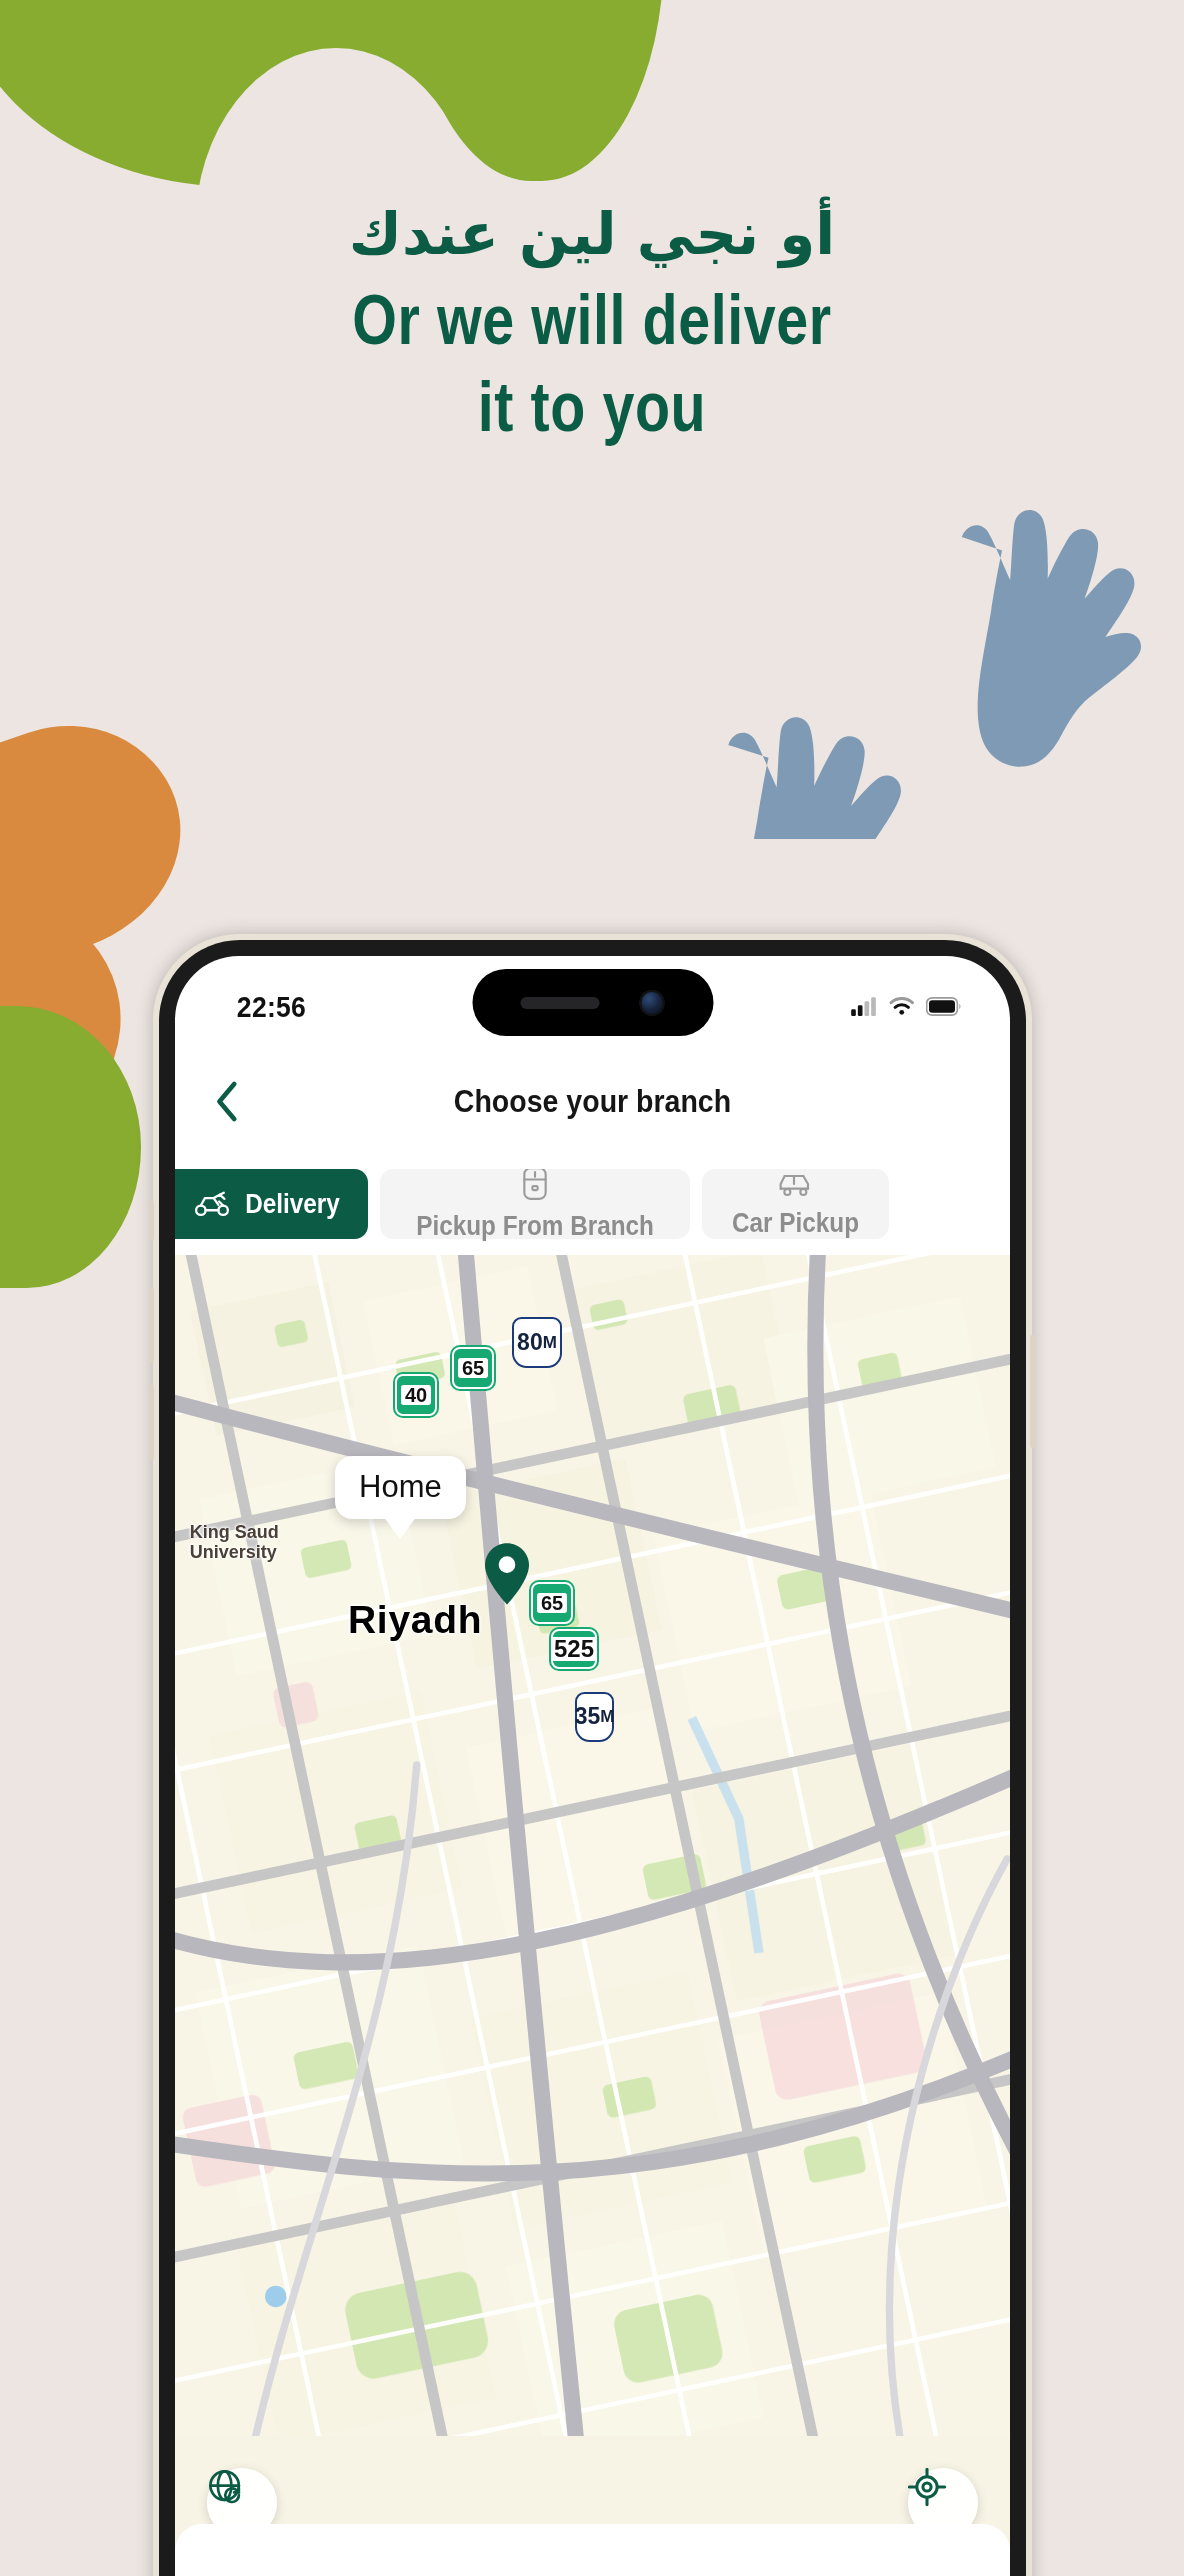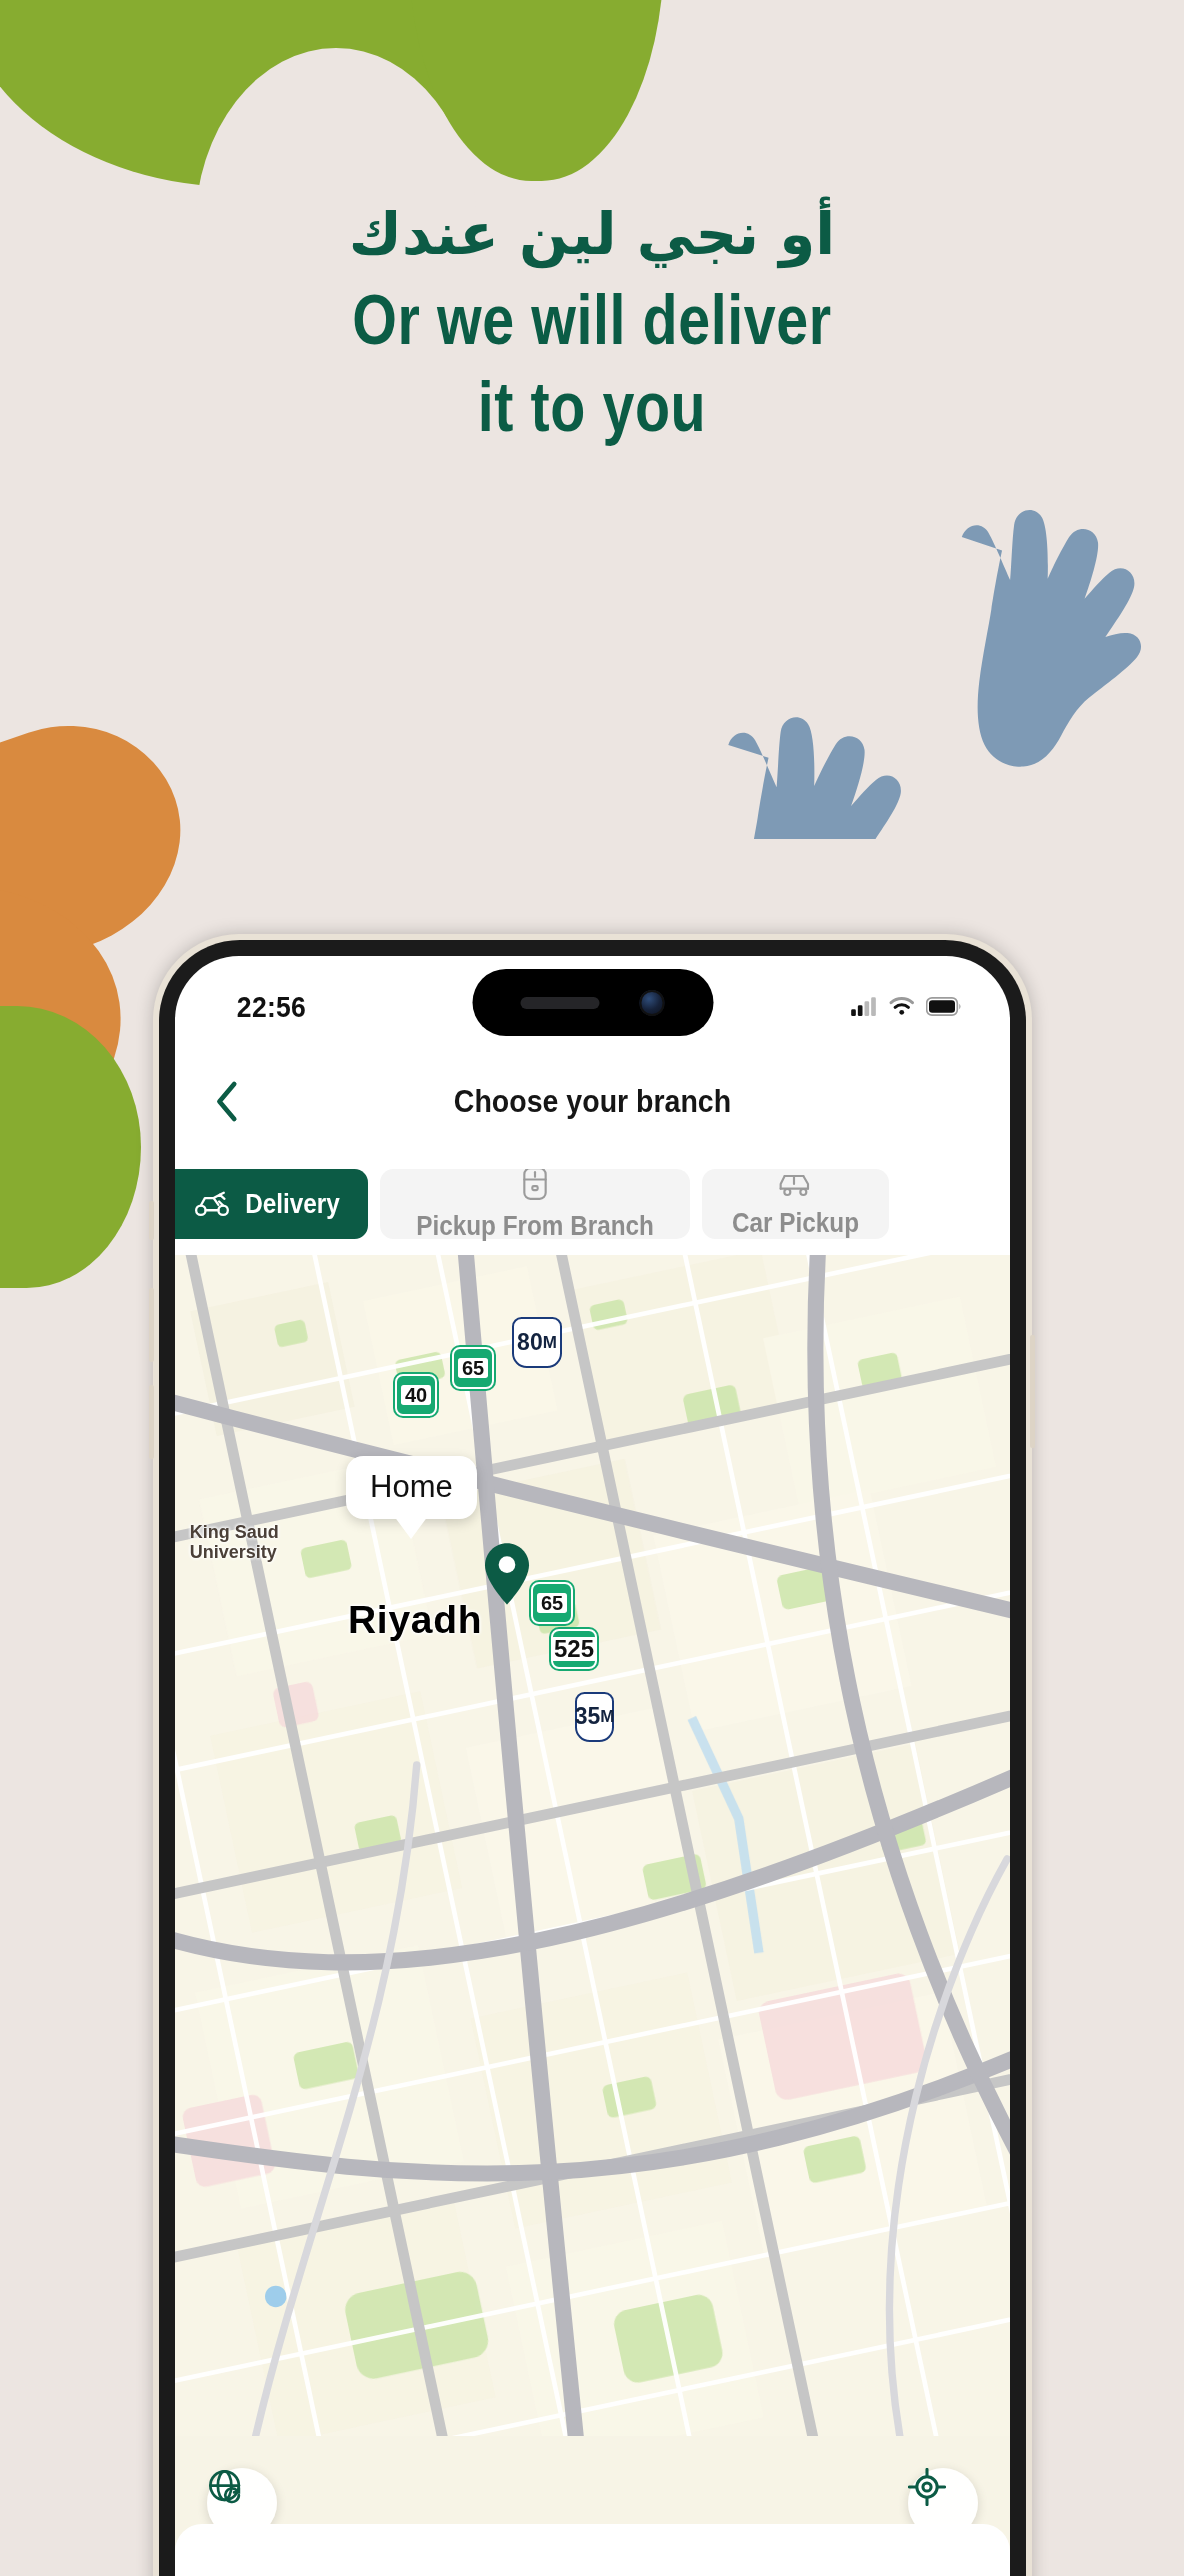--- a/index.html
+++ b/index.html
@@ -594,21 +594,21 @@
 
         <div class="shield shield-sa" style="left:376px; top:374px; width:46px; height:40px; font-size:24px;">
           <span class="inner">525</span>
         </div>
 
         <div class="shield shield-m" style="left:400px; top:437px; width:39px; height:50px; font-size:23px;">
           <span>35</span>
           <span style="font-size:17px">M</span>
         </div>
 
-        <div class="callout" style="left:171px; top:201px;">Home</div>
+        <div class="callout" style="left:160px; top:201px;">Home</div>
         <div class="pin" style="left:307px; top:287px;">
           <svg width="50" height="64" viewBox="0 0 74 96">
             <path d="M37 2C18.8 2 4 16.8 4 35c0 24 33 59 33 59s33-35 33-59C70 16.8 55.2 2 37 2z" fill="#0c5b45"></path>
             <circle cx="37" cy="34" r="12.5" fill="#ffffff"></circle>
           </svg>
         </div>
 
         <div class="fab" style="left:32px; bottom:113px;">
           <span>
             <svg width="42" height="42" viewBox="0 0 62 62">

